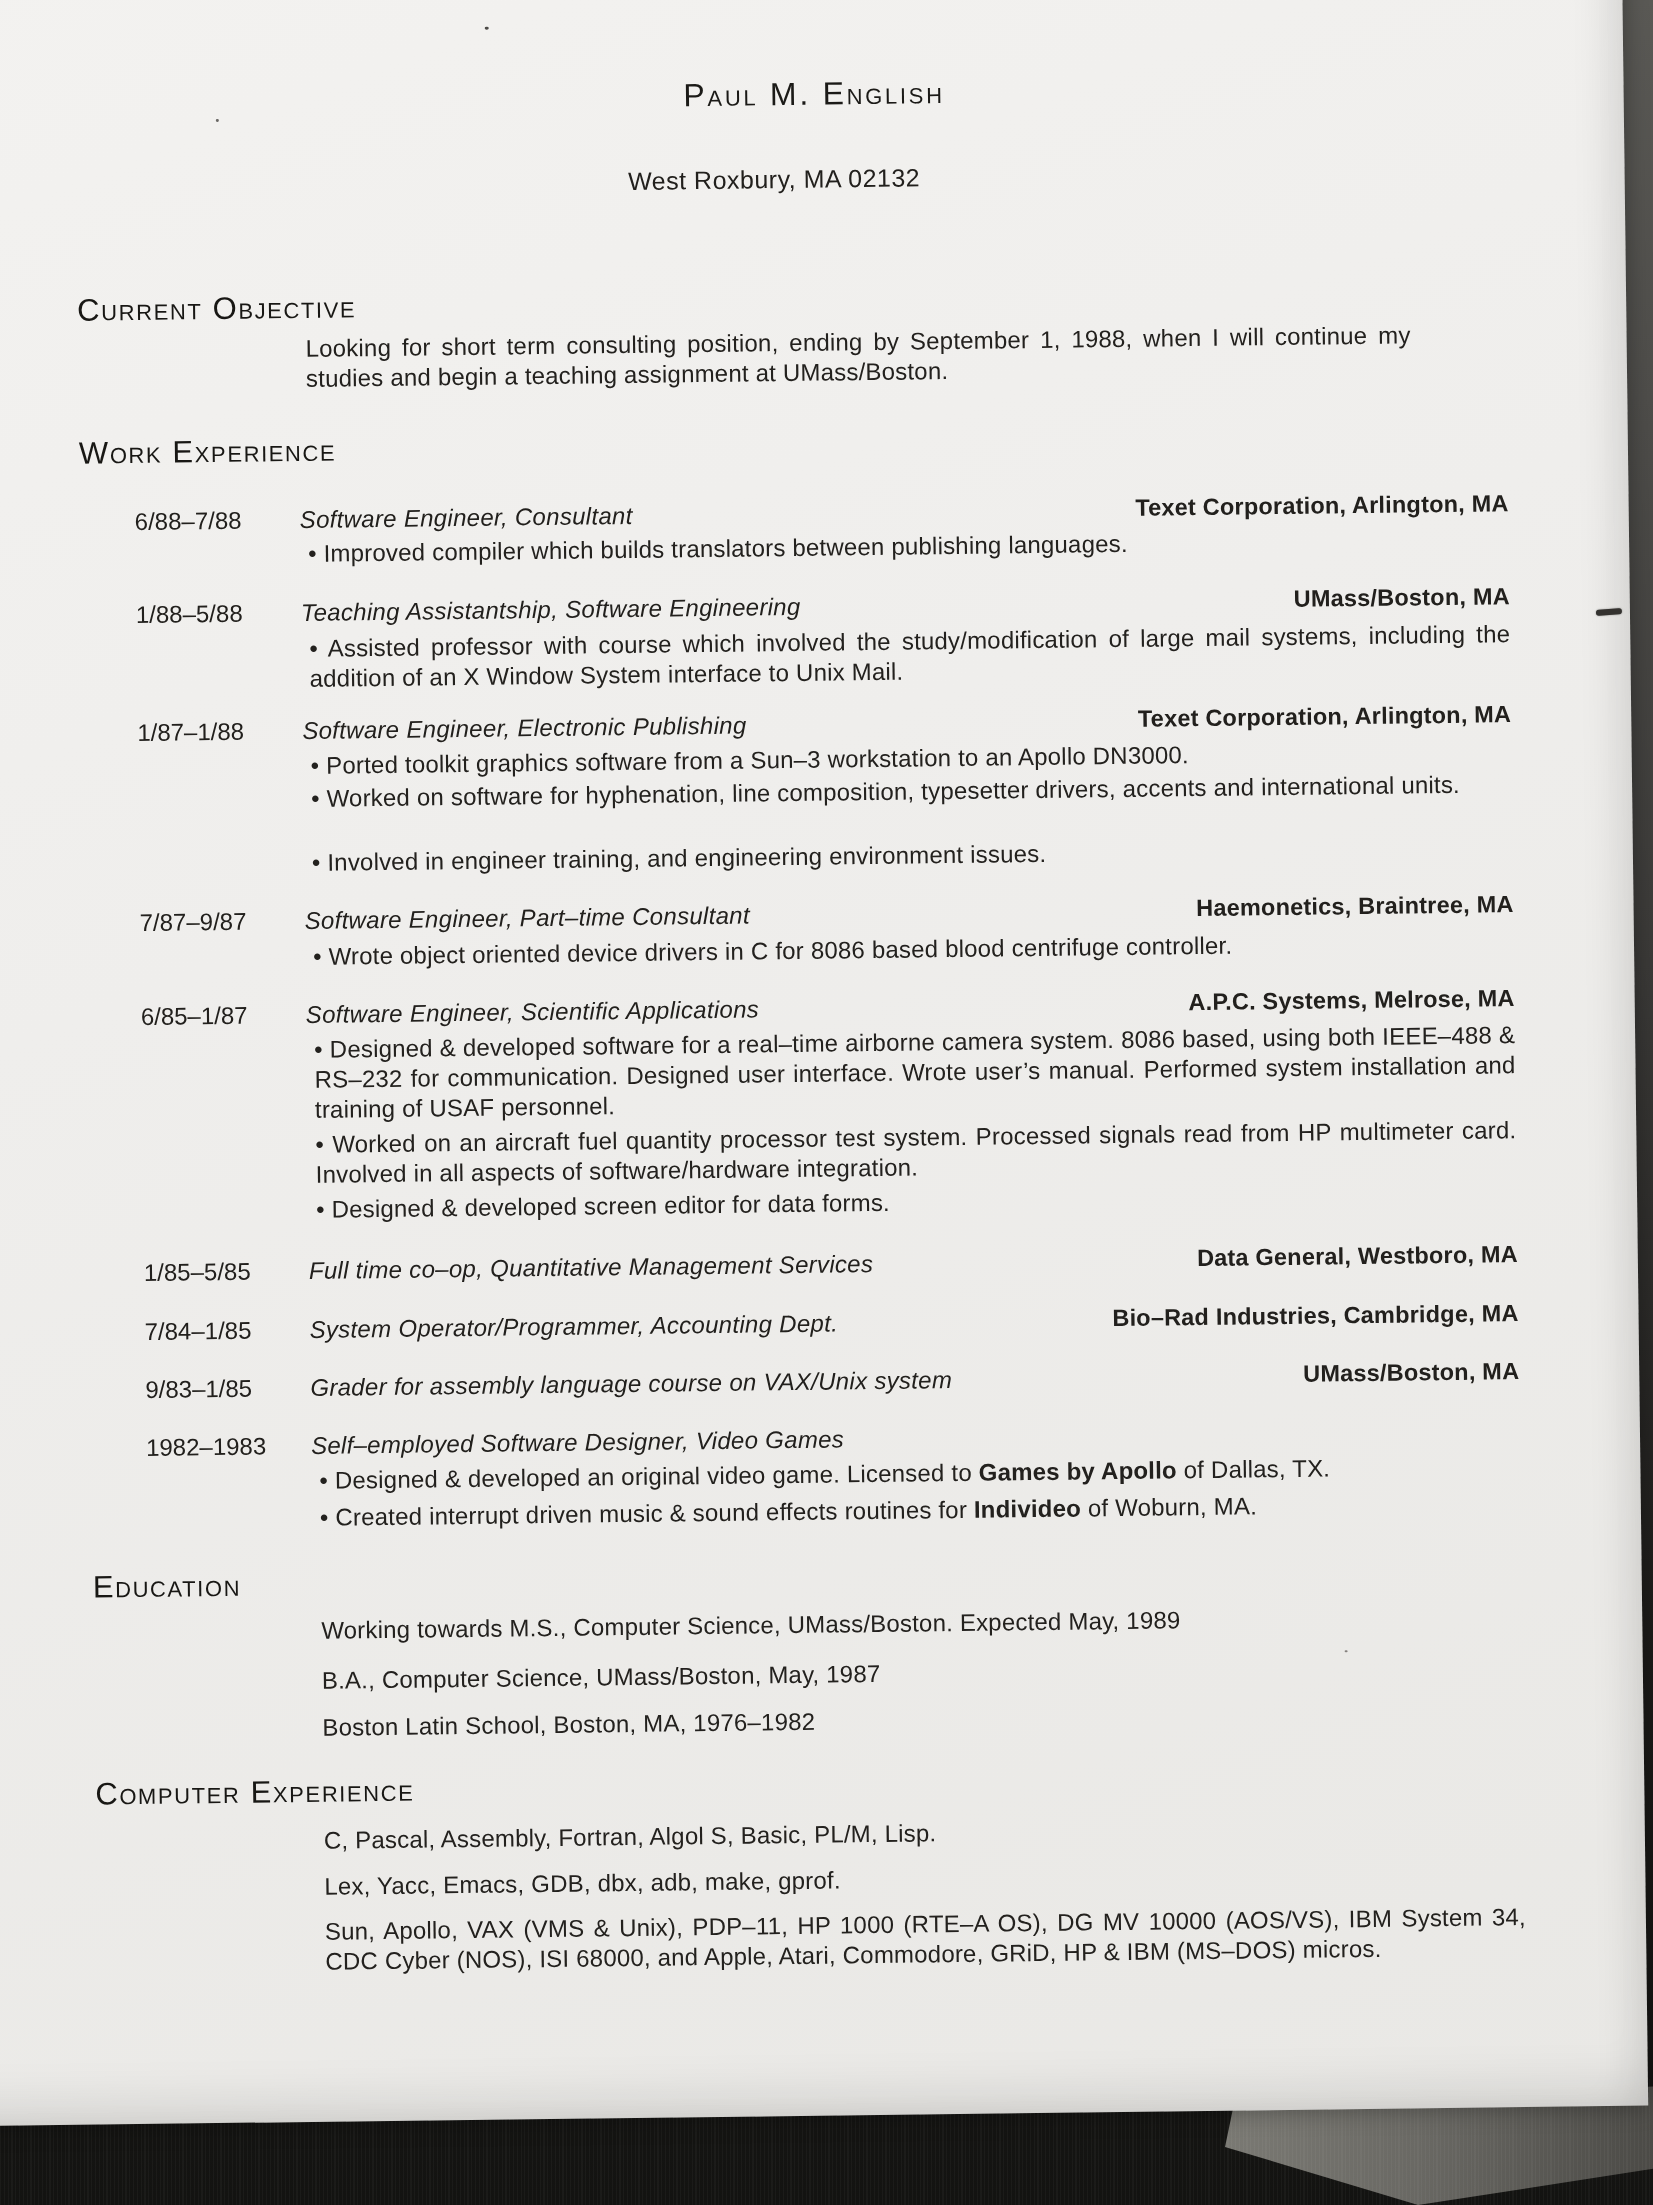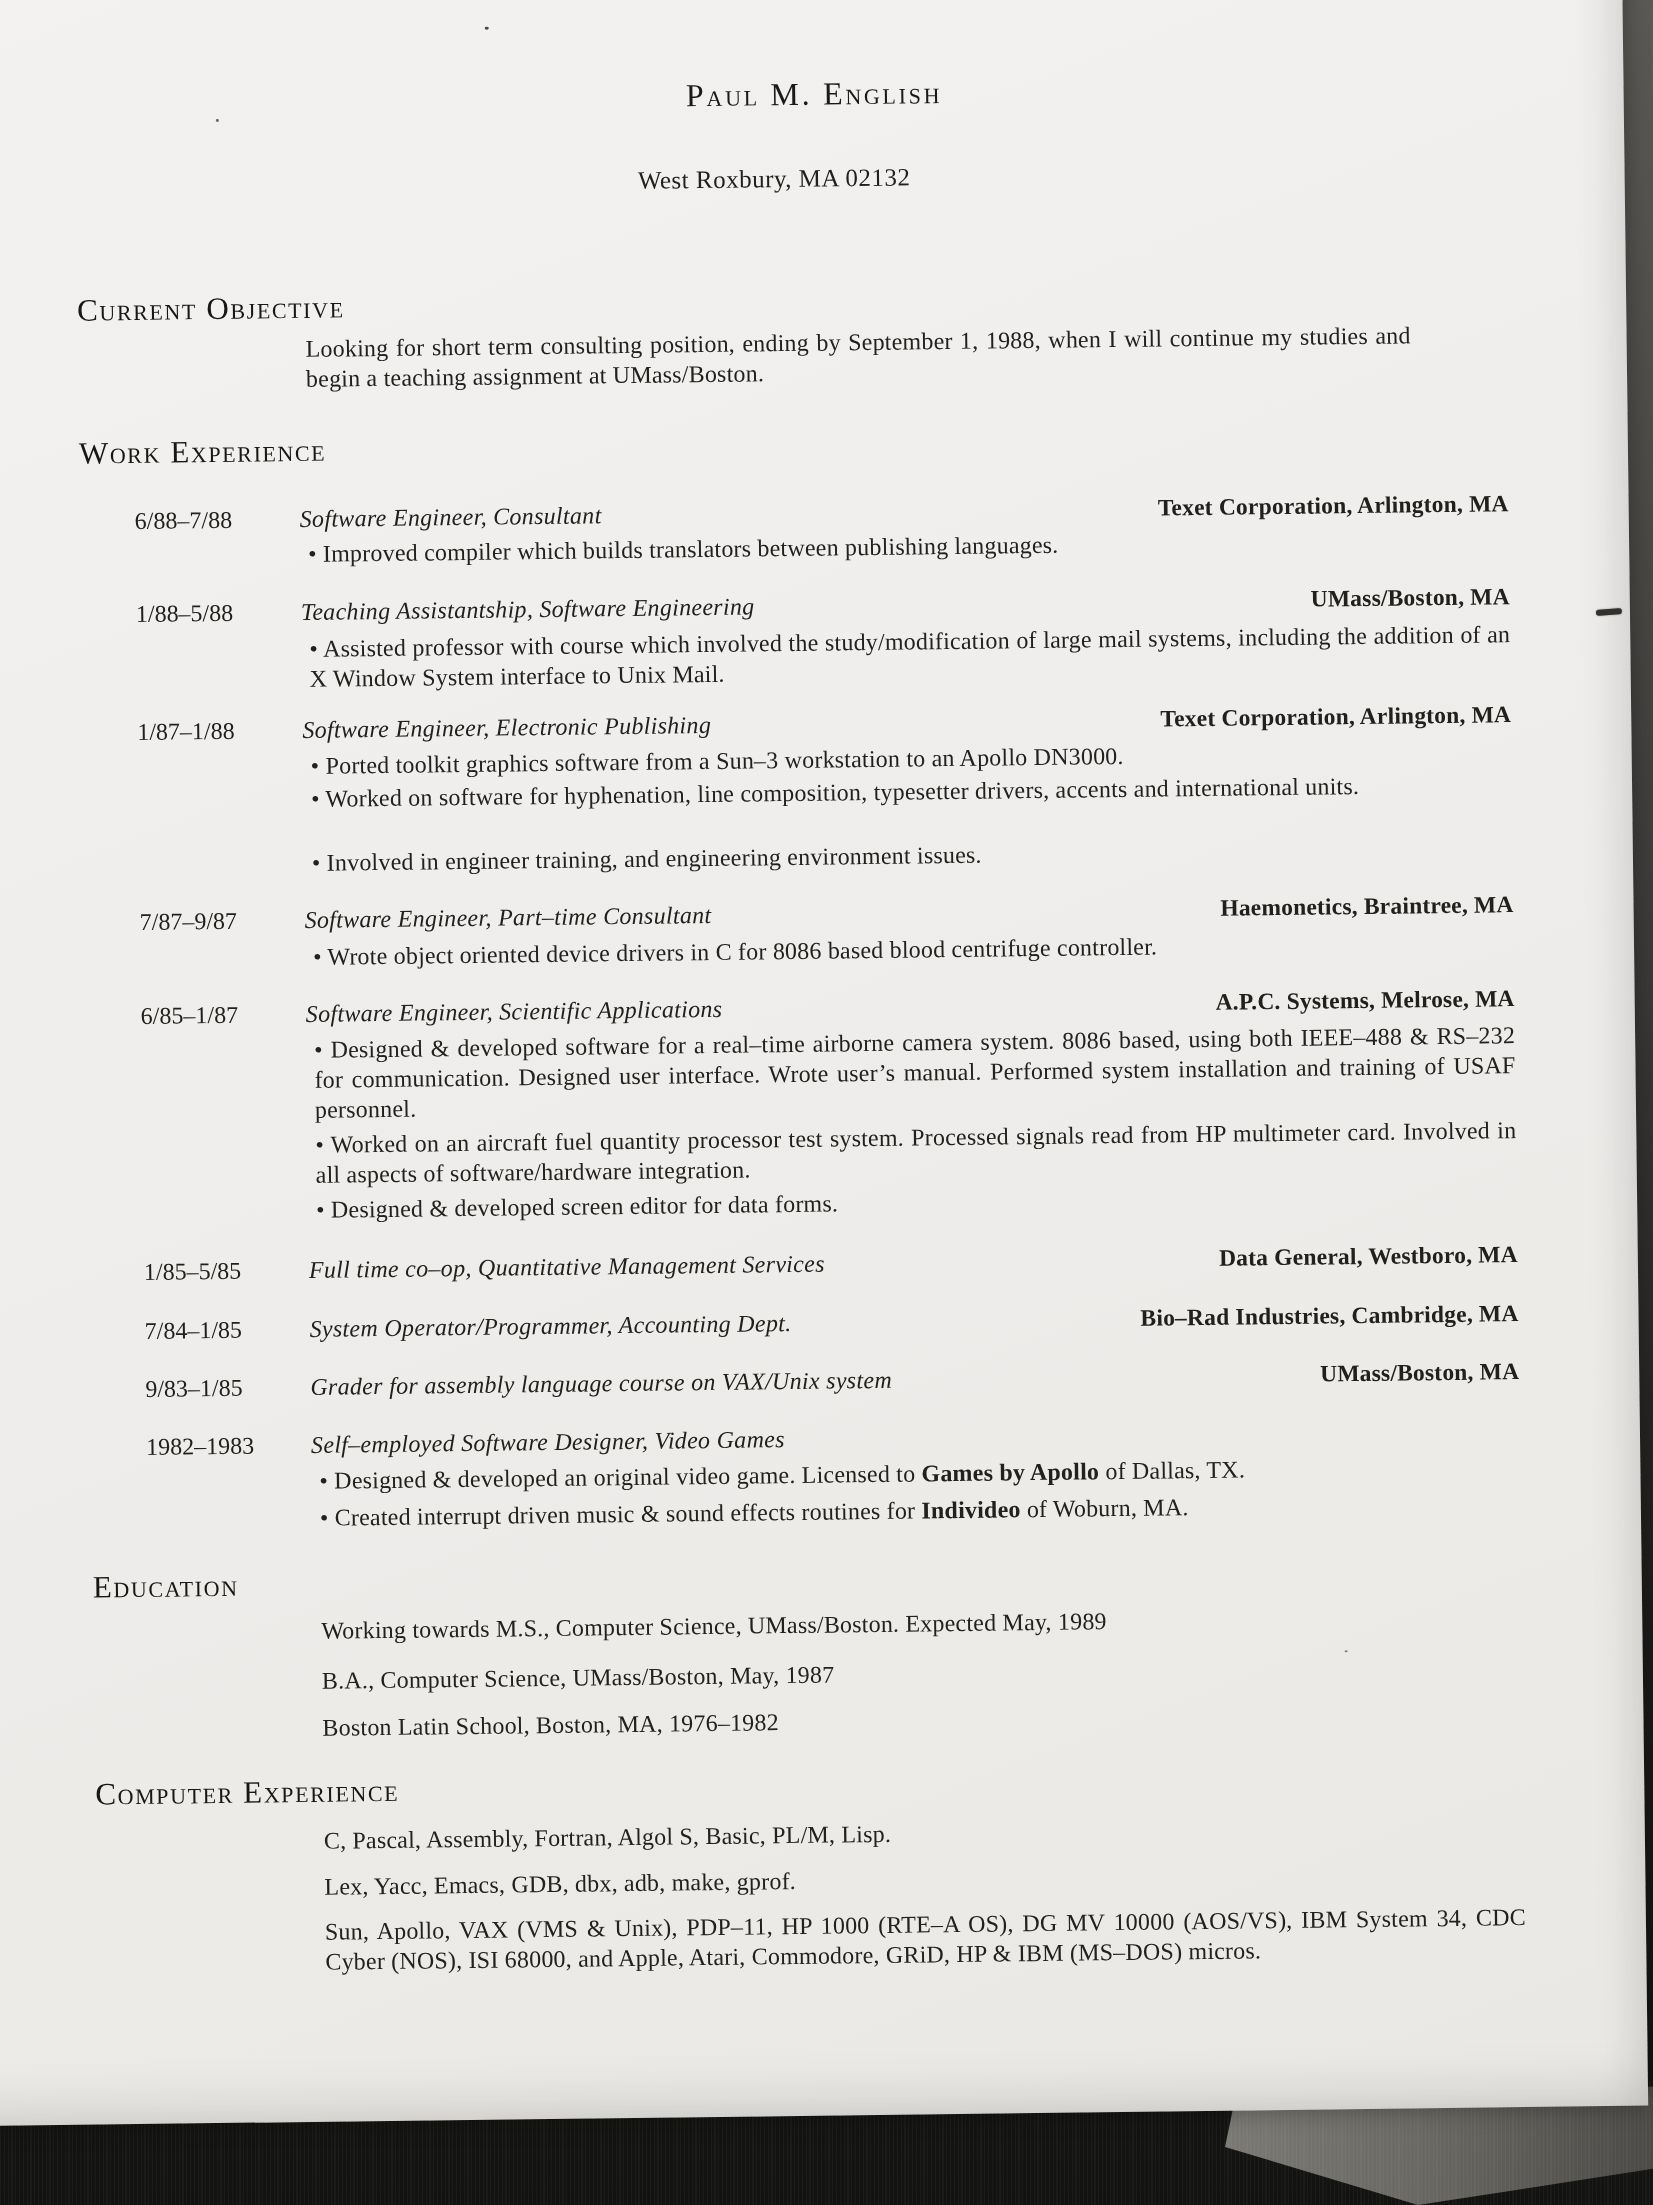--- a/index.html
+++ b/index.html
@@ -1,19 +1,19 @@
 <!DOCTYPE html>
 <html style="font-size:8.8px"><head>
 <meta charset="utf-8">
 <style>
   html,body{margin:0;padding:0;background:#0e0e0c;}
   .scene{
     position:relative;width:1654px;height:2205px;overflow:hidden;
     background:linear-gradient(180deg,#5a5955 0%,#4e4d4a 18%,#3a3937 45%,#1c1b19 75%,#131311 100%);
-    font-family:Liberation Serif, serif;
+    font-family:Liberation Sans, sans-serif;
   }
   .fabric-highlight{
     position:absolute;left:1225px;top:2084px;width:429px;height:121px;
     background:linear-gradient(100deg,#7b7a74 0%,#6a6964 45%,#4a4945 100%);
     clip-path:polygon(2% 18%,100% 2%,100% 70%,45% 100%,0 52%);
     z-index:1;
   }
   .fabric-streaks{
     position:absolute;left:0;bottom:0;width:1654px;height:126px;z-index:2;
     background:repeating-linear-gradient(90deg,rgba(255,255,255,0.035) 0 1.1px,rgba(0,0,0,0) 1.1px 3.8px);

